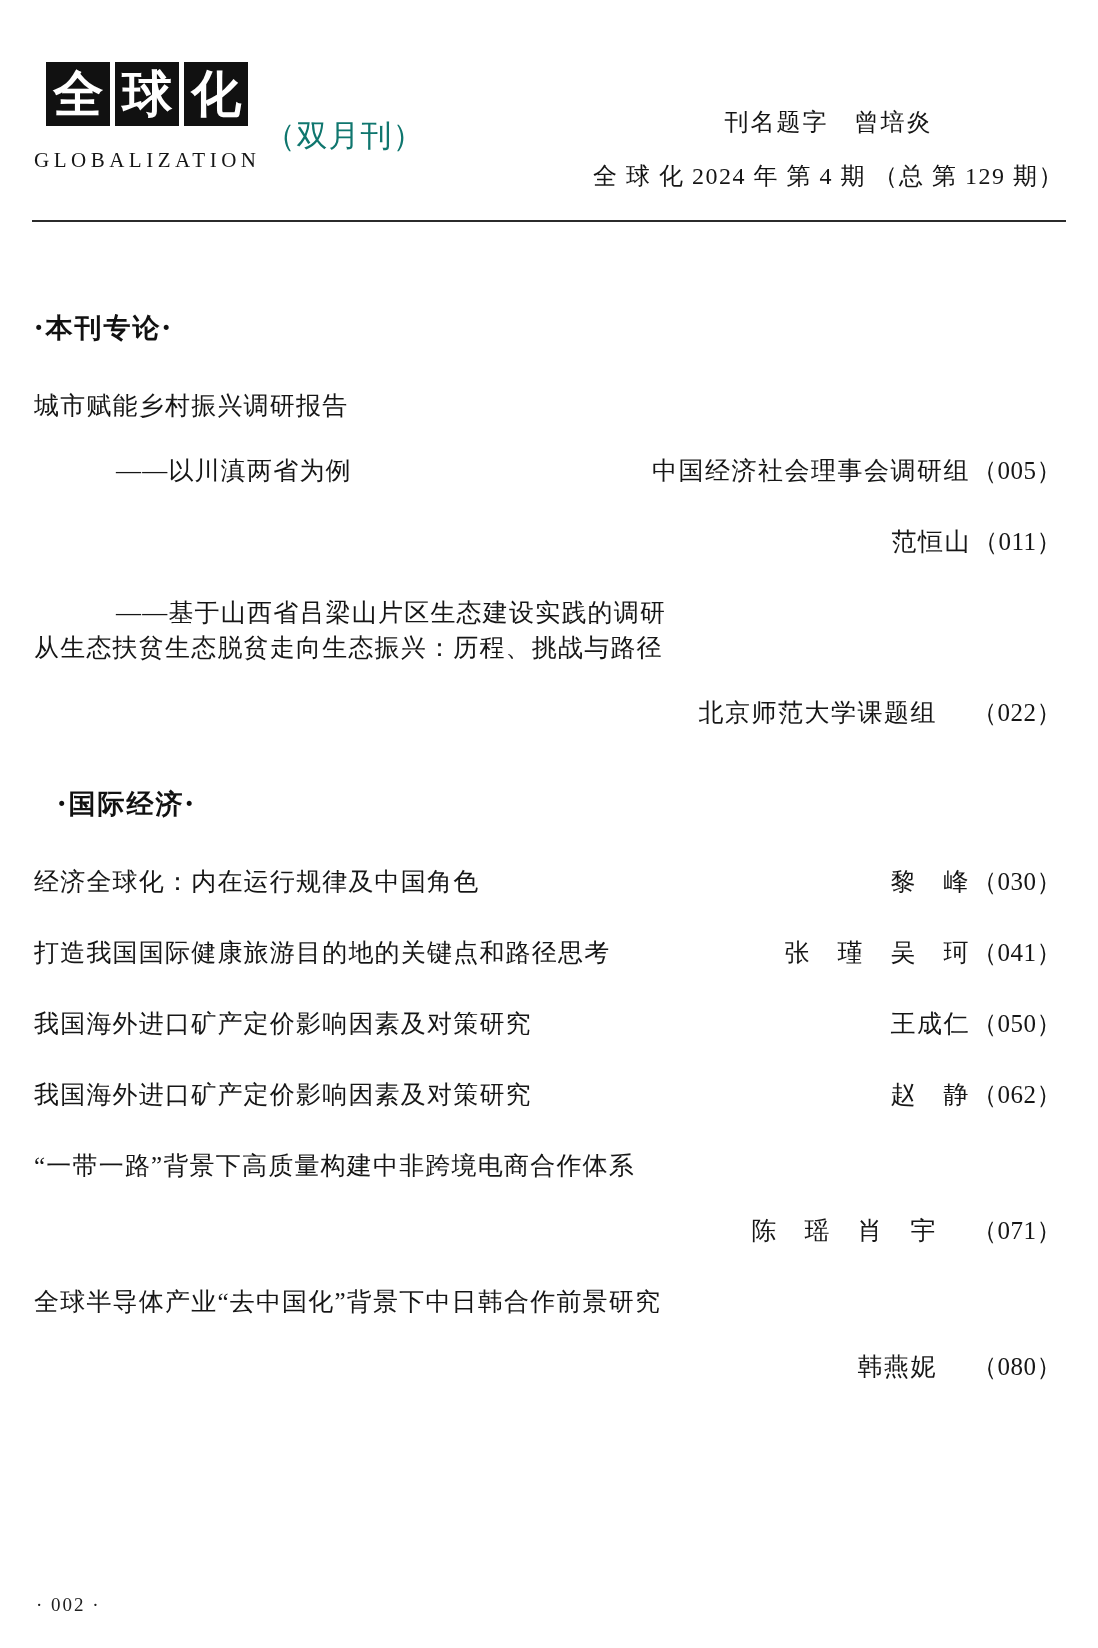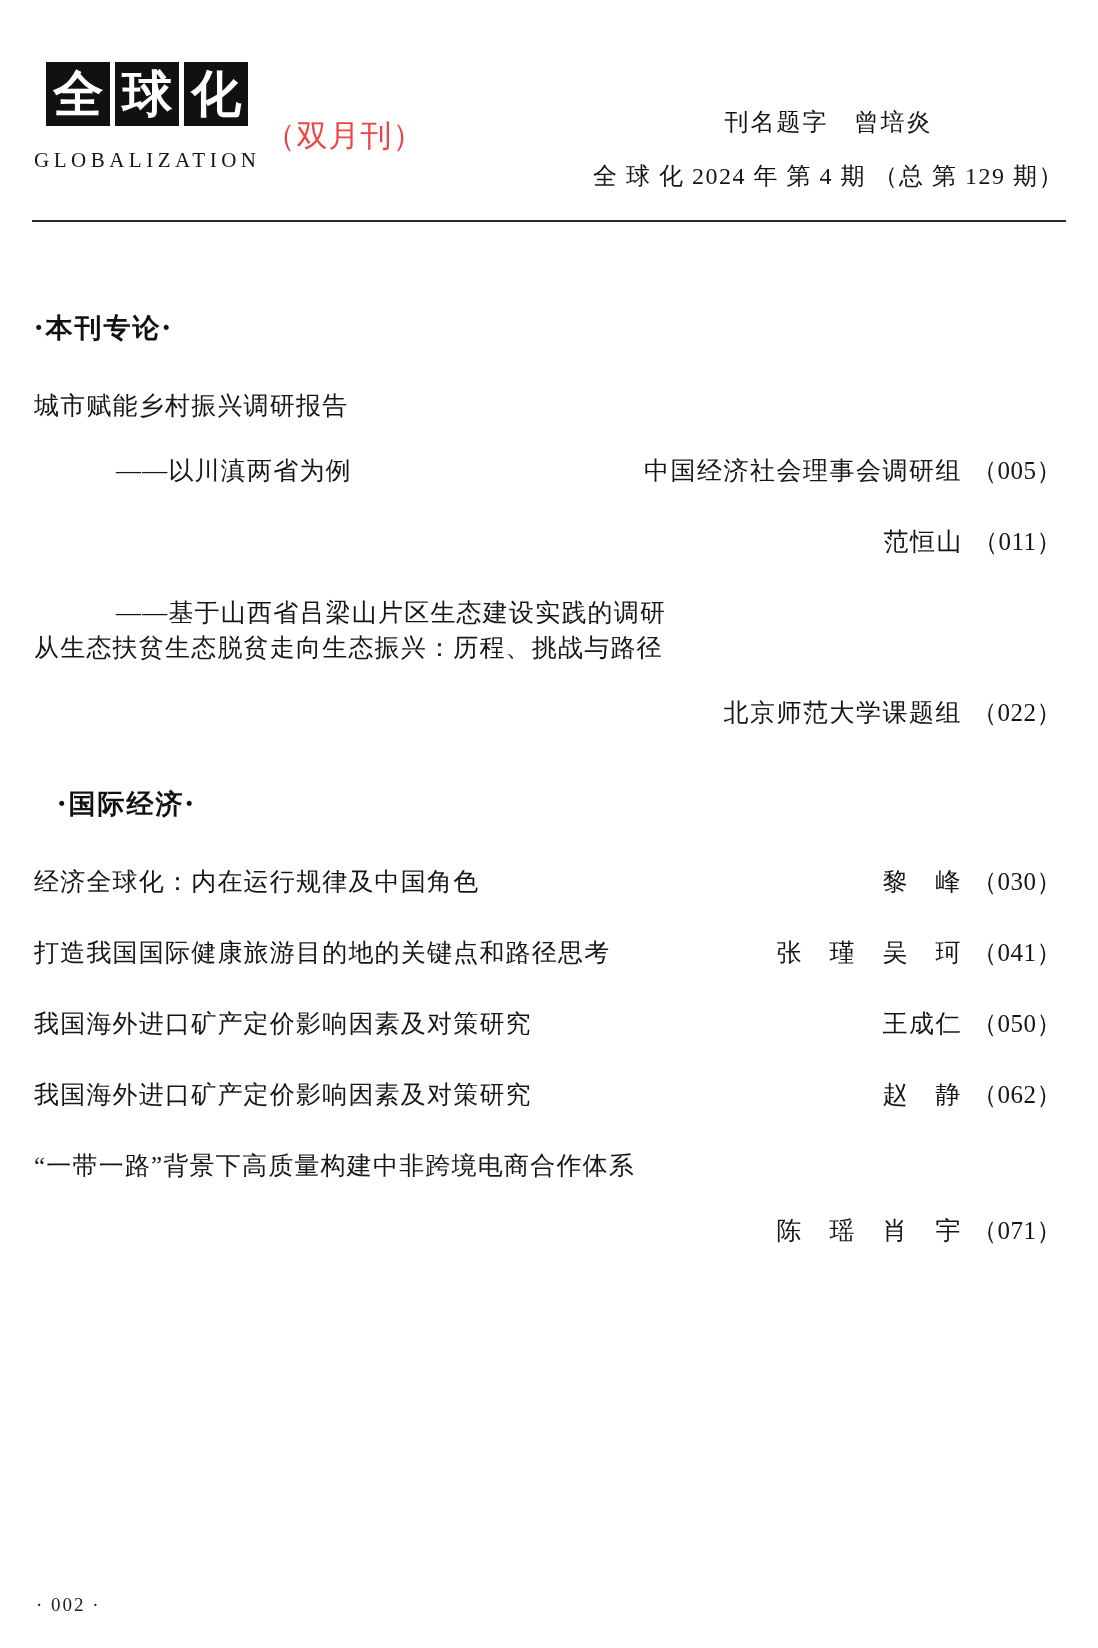--- a/index.html
+++ b/index.html
@@ -60,21 +60,21 @@
     margin-top: 22px;
     font-family: "Liberation Serif", serif;
     font-size: 21px;
     letter-spacing: 4.5px;
     color: #151515;
     font-weight: 400;
   }
   .logo-sub {
     font-size: 31px;
     margin: 0 0 16px 4px;
-    color: #ef4444;
+    color: #0f766e;
     letter-spacing: 1px;
   }
   .masthead-right {
     text-align: center;
     padding-top: 44px;
     padding-right: 4px;
   }
   .masthead-line1 {
     font-size: 24px;
     letter-spacing: 2px;
@@ -128,30 +128,31 @@
   }
   .line .spacer {
     flex: 1 1 auto;
   }
   .line .author {
     white-space: pre;
     letter-spacing: 1.5px;
   }
   .line .page-no {
     white-space: pre;
-    margin-left: 10px;
+    margin-left: 2px;
     letter-spacing: 0.5px;
   }
   .sub-line {
     margin-top: 30px;
     padding-left: 82px;
   }
   .right-only {
     margin-top: 30px;
     justify-content: flex-end;
+    gap: 33px;
   }
   .right-only .author { margin-right: 0; }
 
   
   .folio {
     position: absolute;
     left: 36px;
     bottom: 32px;
     font-size: 19px;
     letter-spacing: 2px;
@@ -262,17 +263,26 @@
     <div class="entry">
       <div class="line">
         <span class="title">“一带一路”背景下高质量构建中非跨境电商合作体系</span>
       </div>
       <div class="line right-only">
         <span class="author">陈　瑶　肖　宇</span>
         <span class="page-no">（071）</span>
       </div>
     </div>
 
+    <div class="entry">
+      <div class="line">
+        <span class="title">全球半导体产业“去中国化”背景下中日韩合作前景研究</span>
+      </div>
+      <div class="line right-only">
+        <span class="author">韩燕妮</span>
+        <span class="page-no">（080）</span>
+      </div>
+    </div>
 
   </div>
 
   <div class="folio">· 002 ·</div>
 </div>
 
 </body></html>

